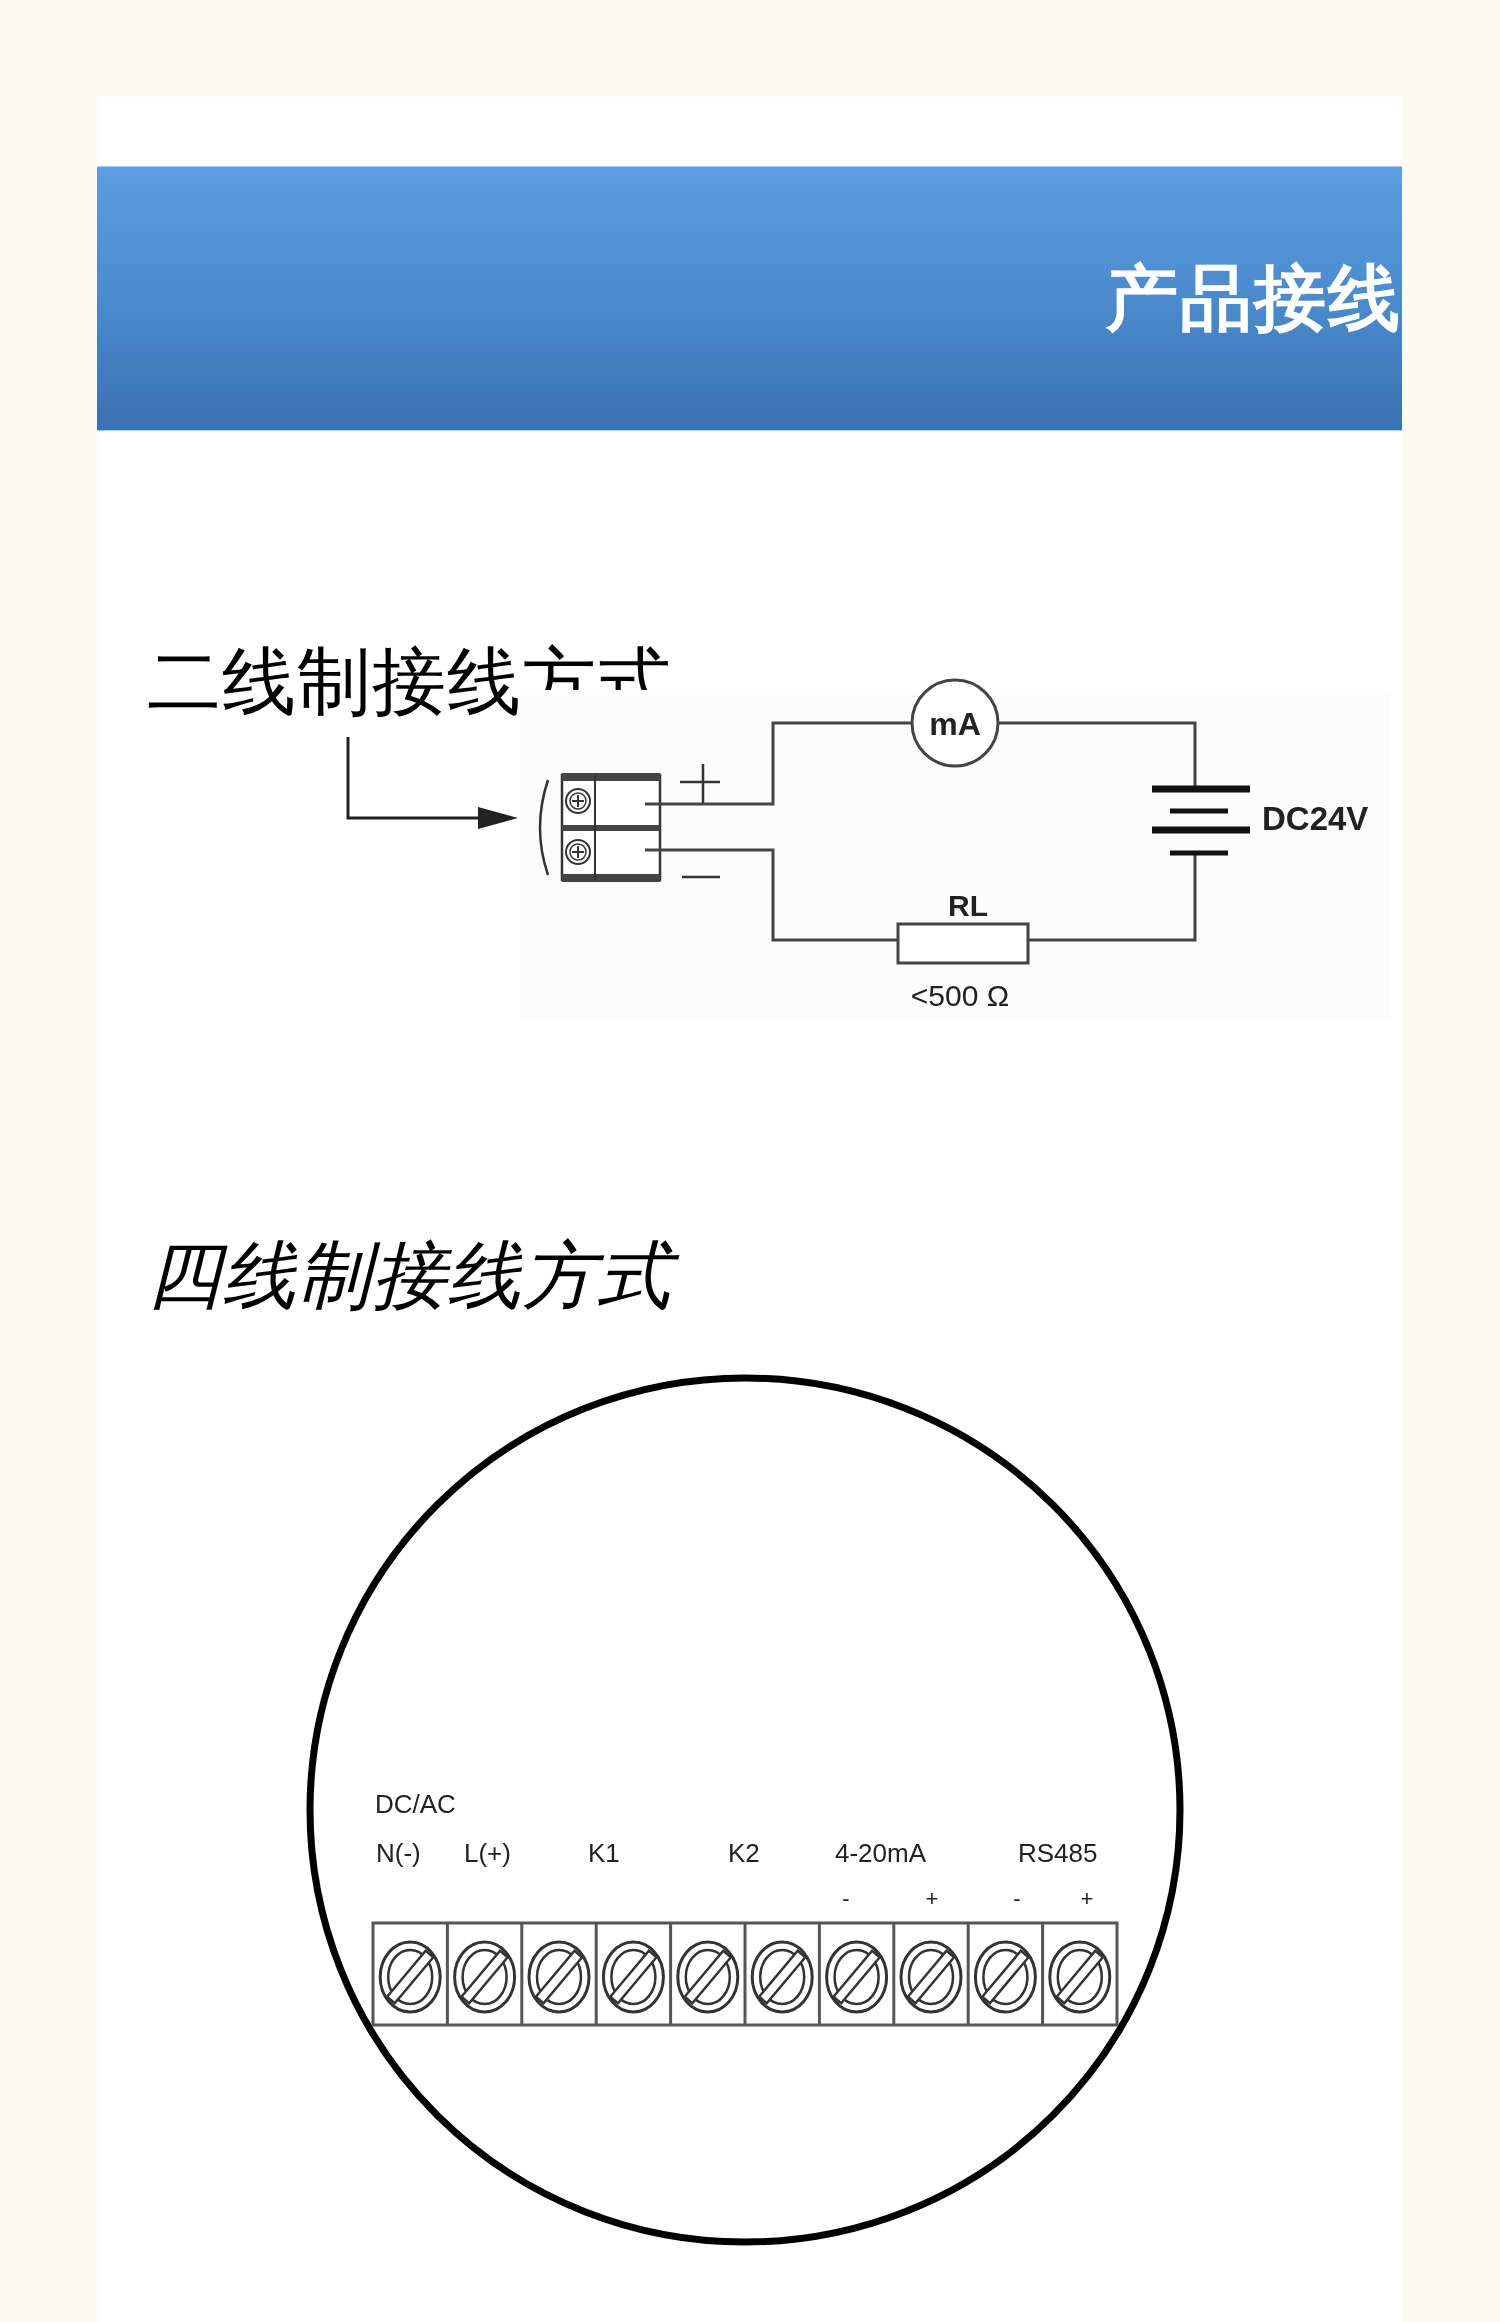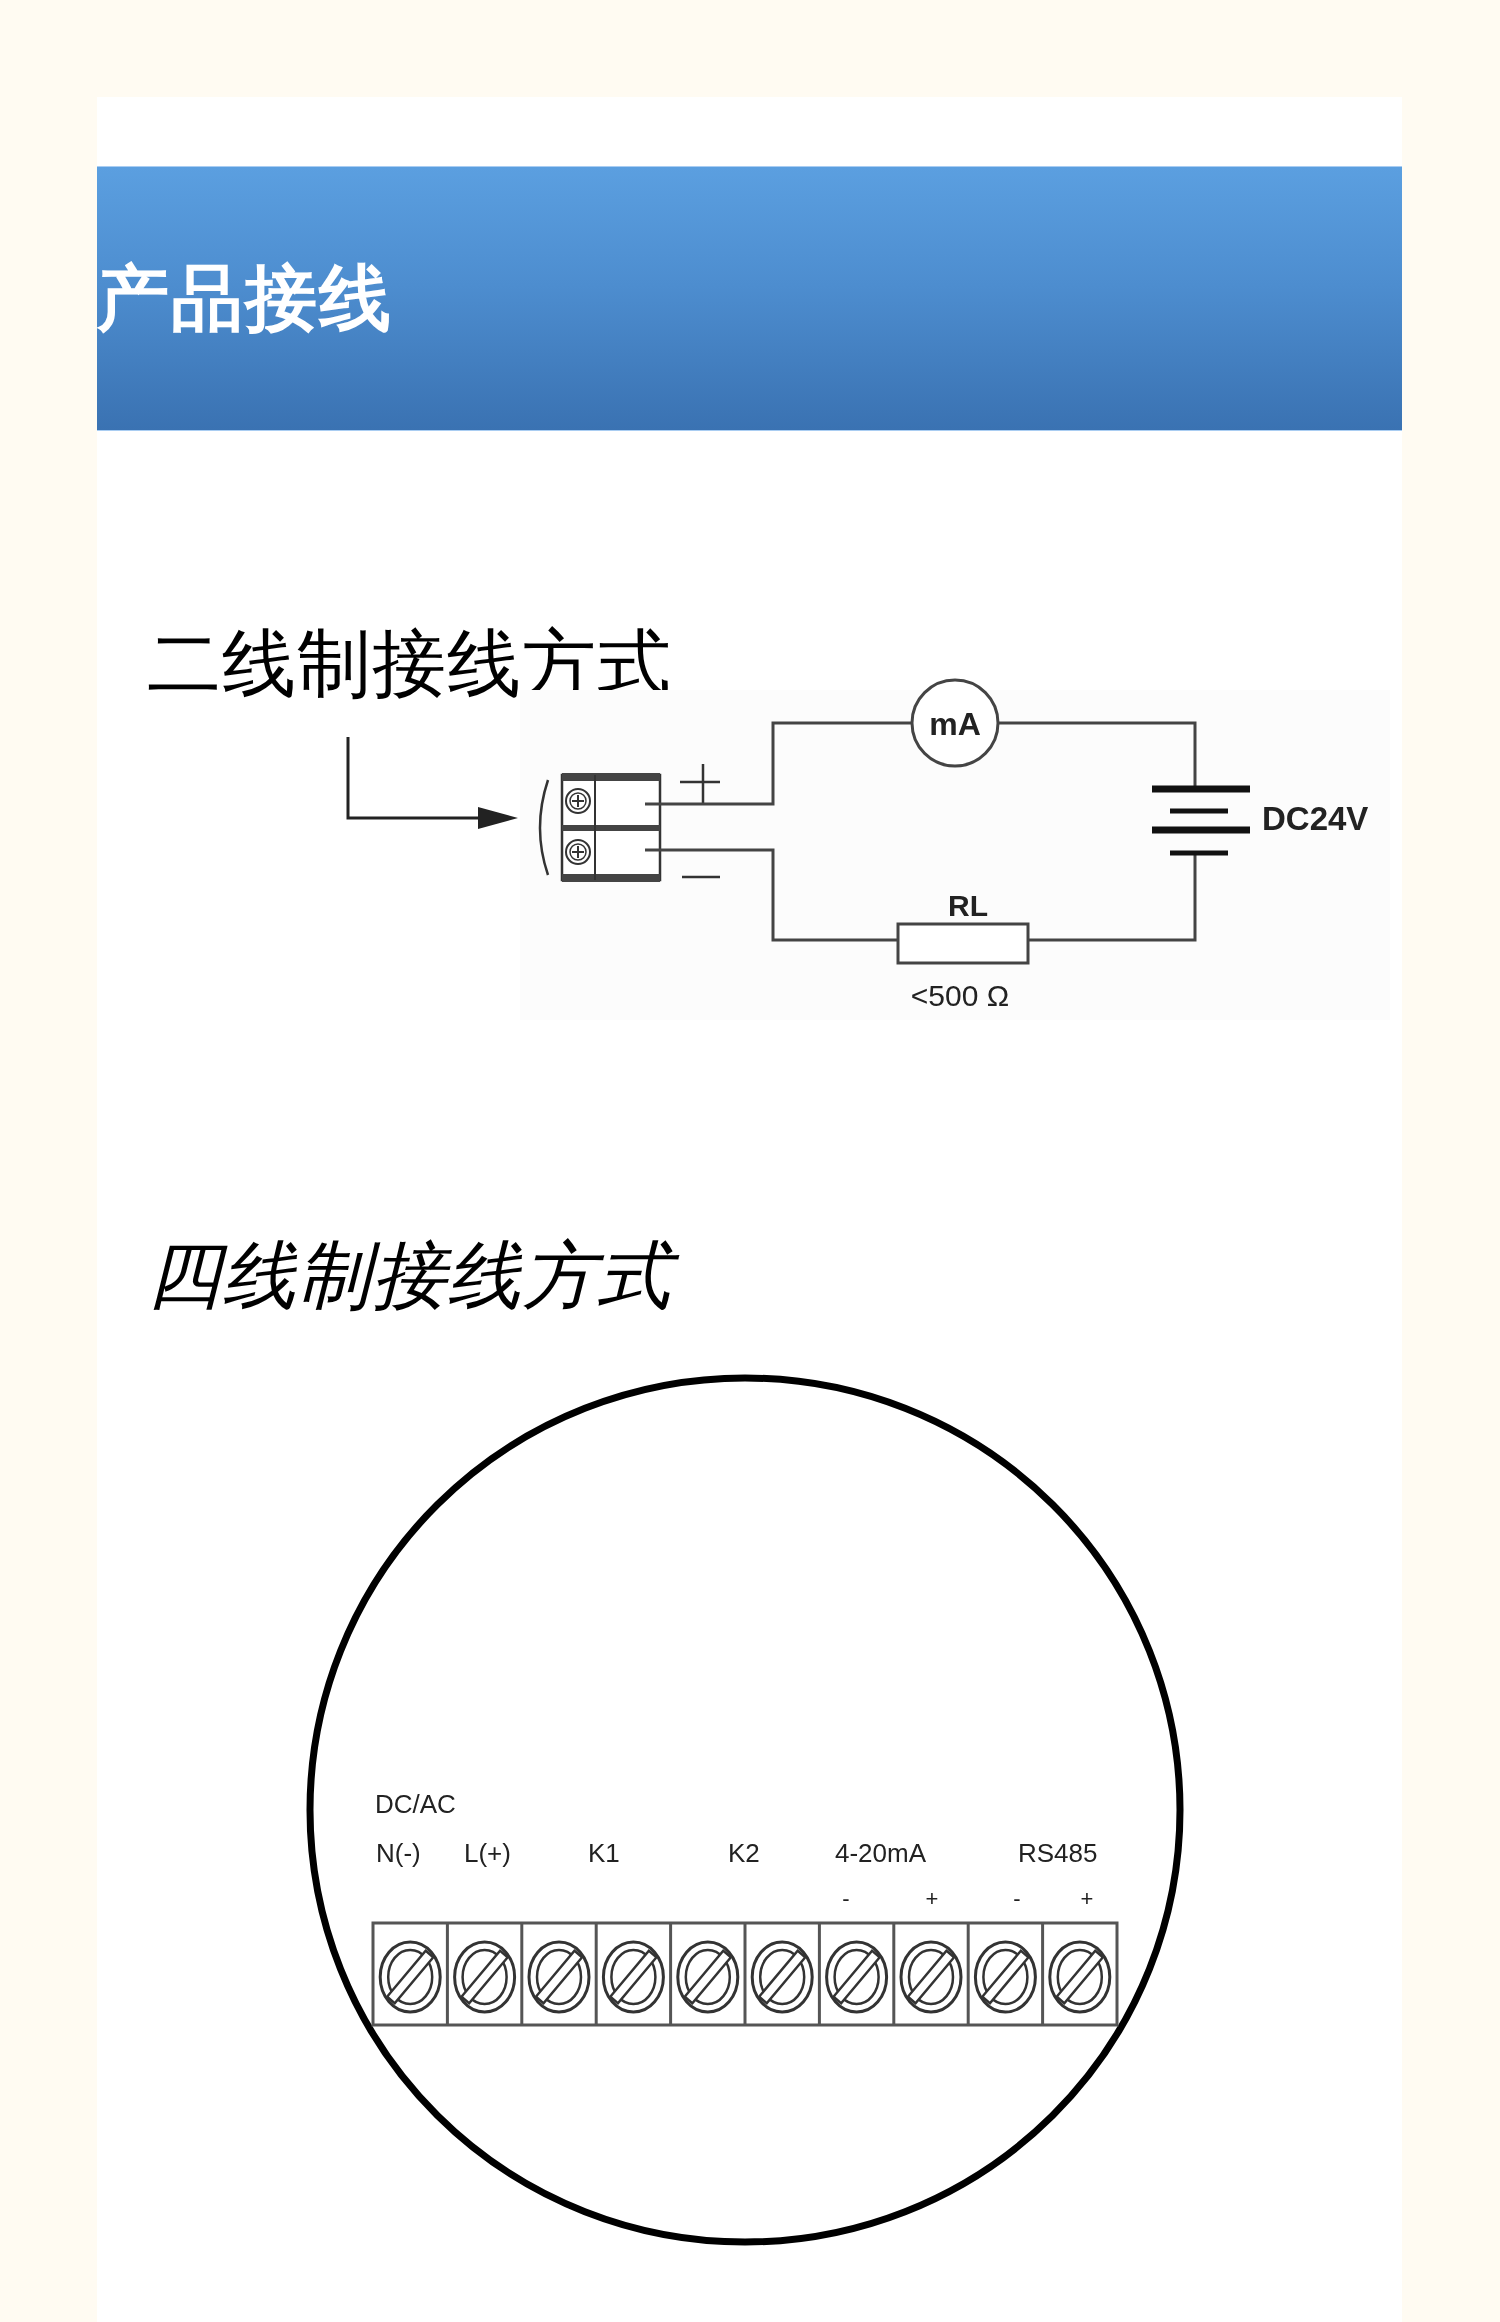--- a/index.html
+++ b/index.html
@@ -11,41 +11,41 @@
     }
     .card {
       position: absolute; left: 97px; top: 97px;
       width: 1305px; height: 2225px;
       background: #ffffff;
     }
     .header {
       position: absolute; left: 97px; top: 166px;
       width: 1305px; height: 263px;
       background: linear-gradient(to bottom, #5b9fe0 0%, #4d8dcf 45%, #3a72b2 100%);
-      display: flex; align-items: center; justify-content: flex-start;
+      display: flex; align-items: center; justify-content: flex-end;
       border-top: 1px solid #a9cdf2;
       border-bottom: 1px solid #a9cdf2;
     }
     .header-title {
       color: #ffffff;
       font-family: "DejaVu Sans", sans-serif;
       font-weight: bold;
       font-size: 72px;
       letter-spacing: 2px;
       margin-top: 0px;
     }
     .section-title {
       position: absolute; left: 147px;
       font-family: "DejaVu Sans", sans-serif;
       font-size: 74px;
       color: #000000;
       line-height: 1;
       letter-spacing: 1px;
     }
-    .st1 { top: 626px; text-align: center; }
+    .st1 { top: 644px; text-align: center; }
     .st2 { top: 1238px; font-style: italic; }
     svg.diagram { position: absolute; left: 0; top: 0; }
     .d-txt { font-family: "Liberation Sans", sans-serif; fill: #222; }
     .d-bold { font-weight: bold; }
   </style>
 </head>
 <body>
 
 <div class="card"></div>
 

